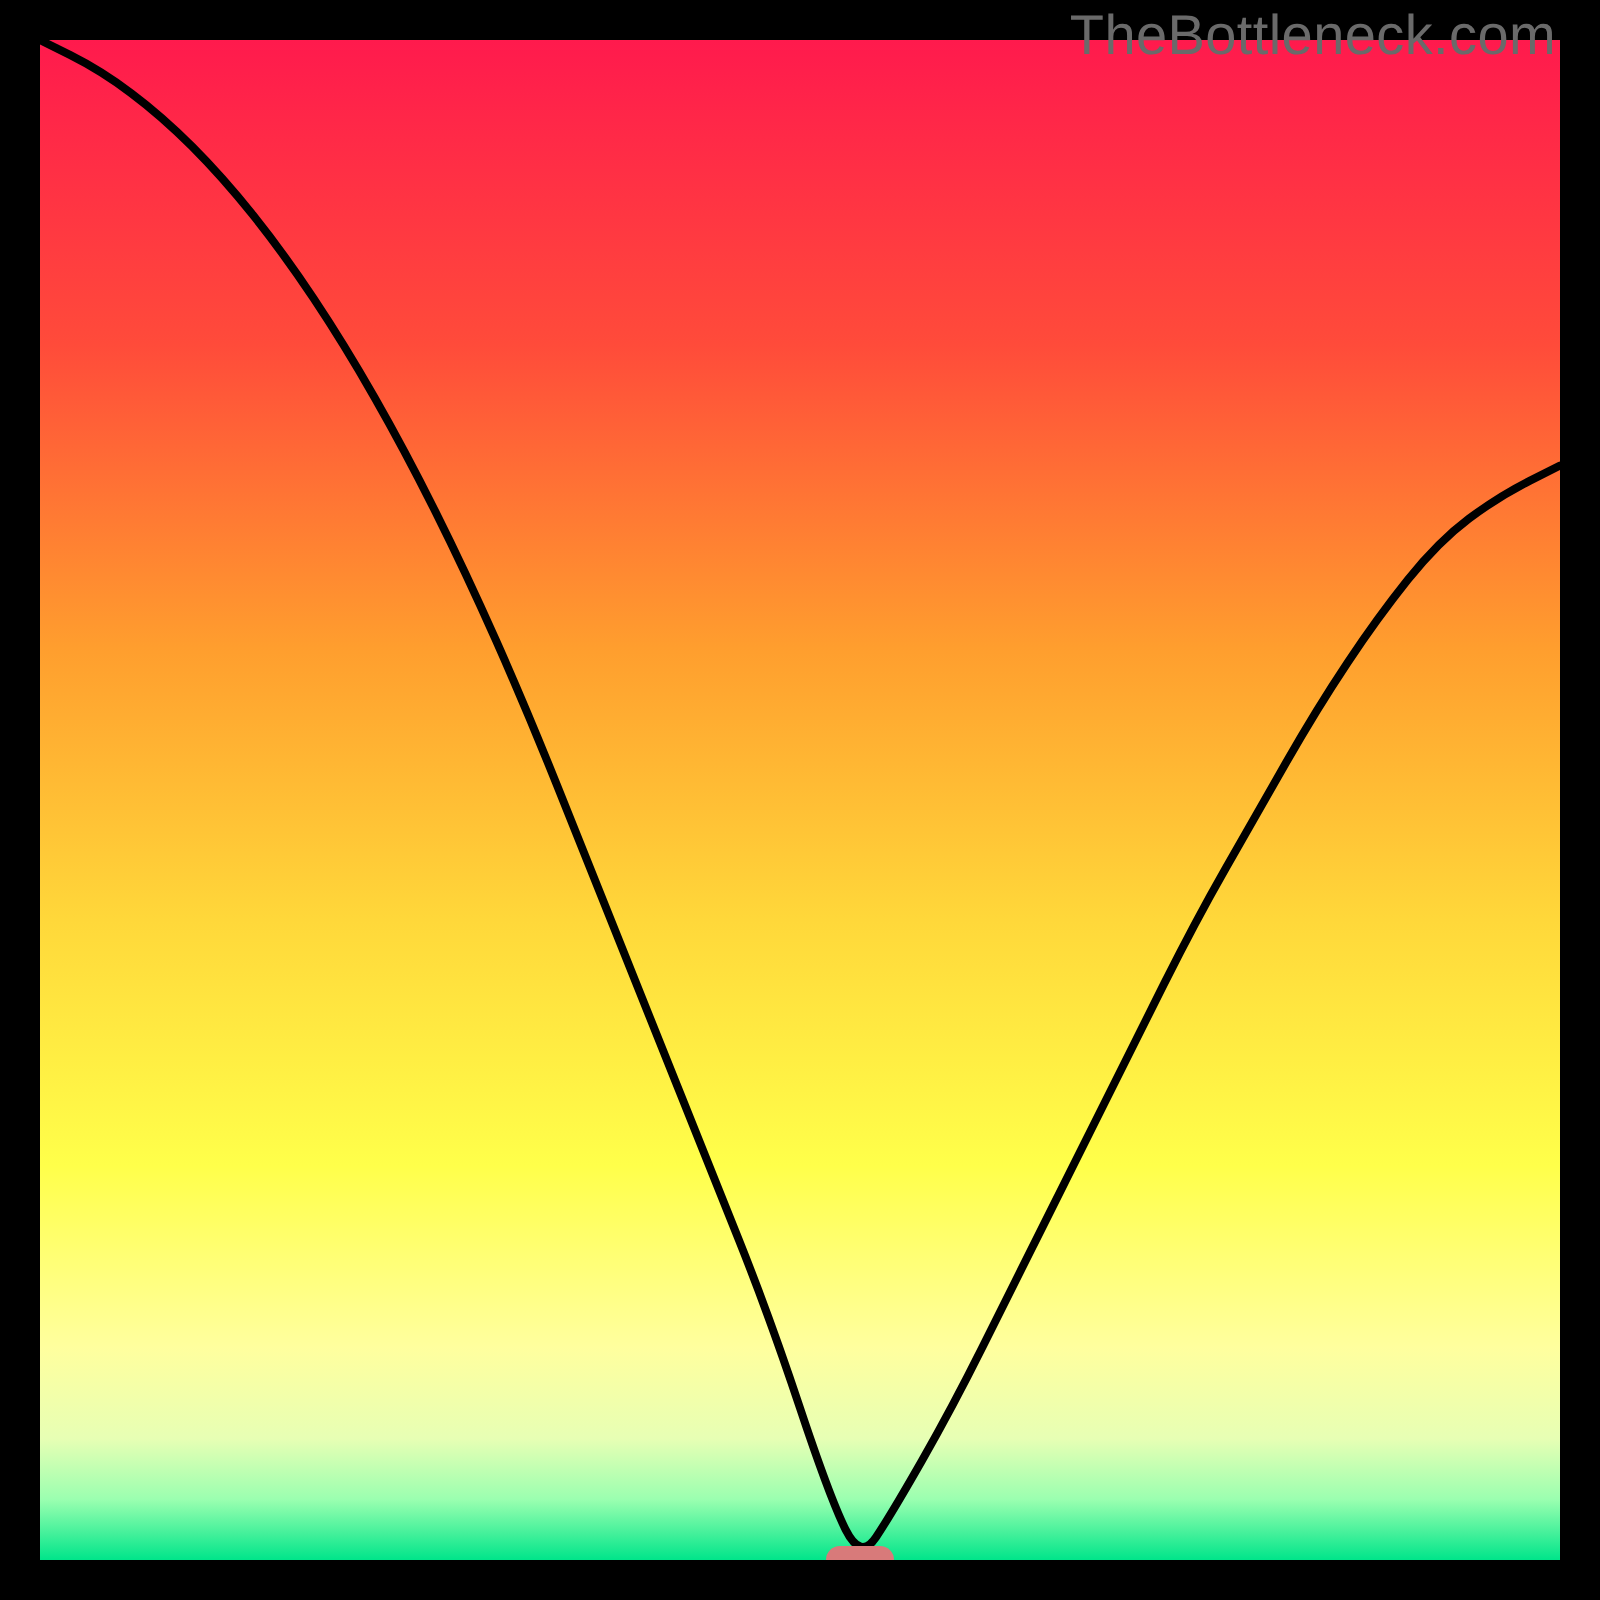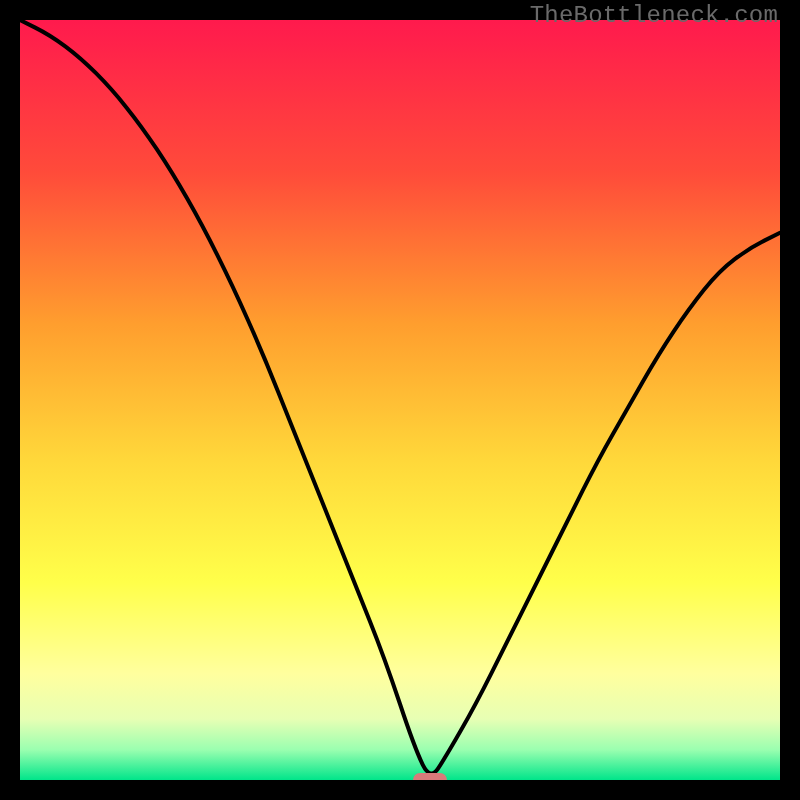--- a/index.html
+++ b/index.html
@@ -30,22 +30,22 @@
     position: absolute;
     left: 0;
     top: 0;
     width: 760px;
     height: 760px;
   }
   .watermark {
     position: absolute;
     top: 2px;
     right: 22px;
-    font-family: Liberation Mono, monospace;
-    font-size: 24px;
+    font-family: Liberation Sans, sans-serif;
+    font-size: 28px;
     color: #6a6a6a;
     letter-spacing: 0.2px;
   }
   svg.curve {
     position: absolute;
     left: 0;
     top: 0;
     width: 760px;
     height: 760px;
   }

